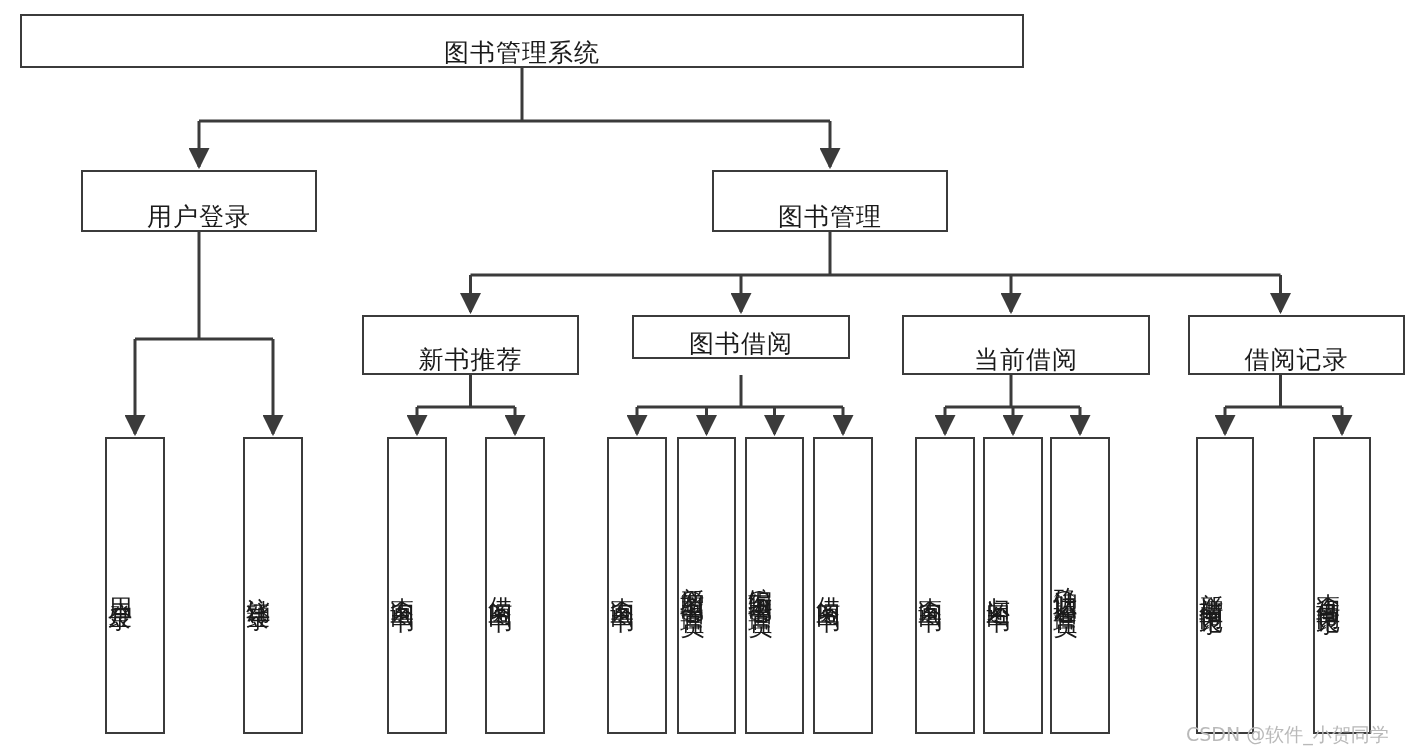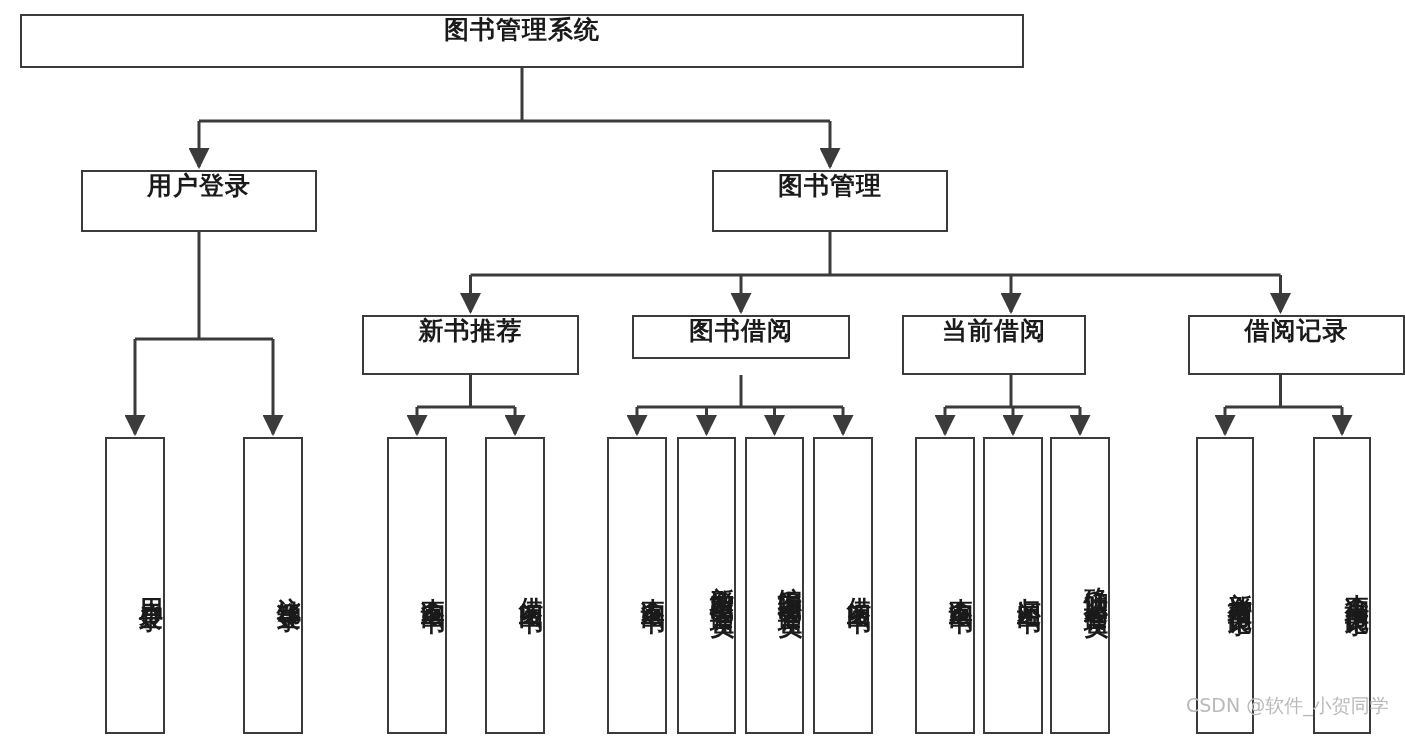--- a/index.html
+++ b/index.html
@@ -23,25 +23,24 @@
     top: 0;
     width: 1405px;
     height: 747px;
   }
   .node {
     position: absolute;
     box-sizing: border-box;
     border: 2px solid #3b3b3b;
     background: #ffffff;
     display: flex;
-    align-items: flex-start;
+    align-items: flex-end;
     justify-content: center;
     color: #1a1a1a;
     z-index: 2;
-    font-weight: bold;
   }
   .node.horiz {
     font-size: 25px;
     letter-spacing: 1px;
     line-height: 1.1;
   }
   .node.vert {
     writing-mode: vertical-rl;
     text-orientation: upright;
     font-size: 24px;
@@ -51,21 +50,21 @@
     padding-bottom: 6px;
   }
   .node.vert .vtext {
     writing-mode: vertical-rl;
     text-orientation: upright;
     white-space: nowrap;
   }
   .watermark {
     position: absolute;
     left: 1186px;
-    top: 693px;
+    top: 722px;
     font-size: 19px;
     color: #b9b9b9;
     white-space: nowrap;
     z-index: 5;
     font-family: "DejaVu Sans", "Liberation Sans", sans-serif;
   }
 </style>
 </head>
 <body>
 
@@ -122,21 +121,21 @@
   </div>
   <div class="node horiz" style="left: 362px; top: 315px; width: 217px; height: 60px;">
     <span>新书推荐</span>
   </div>
   <div class="node horiz" style="left: 712px; top: 170px; width: 236px; height: 62px;">
     <span>图书管理</span>
   </div>
   <div class="node horiz" style="left: 632px; top: 315px; width: 218px; height: 44px;">
     <span>图书借阅</span>
   </div>
-  <div class="node horiz" style="left: 902px; top: 315px; width: 184px; height: 60px;">
+  <div class="node horiz" style="left: 902px; top: 315px; width: 248px; height: 60px;">
     <span>当前借阅</span>
   </div>
   <div class="node horiz" style="left: 1172px; top: 315px; width: 217px; height: 60px; margin-left: 16px;">
     <span>借阅记录</span>
   </div>
 
   <div class="node vert" style="left: 105px; top: 437px; width: 60px; height: 297px;">
     <span class="vtext">用户登录</span>
   </div>
   <div class="node vert" style="left: 243px; top: 437px; width: 60px; height: 297px;">

